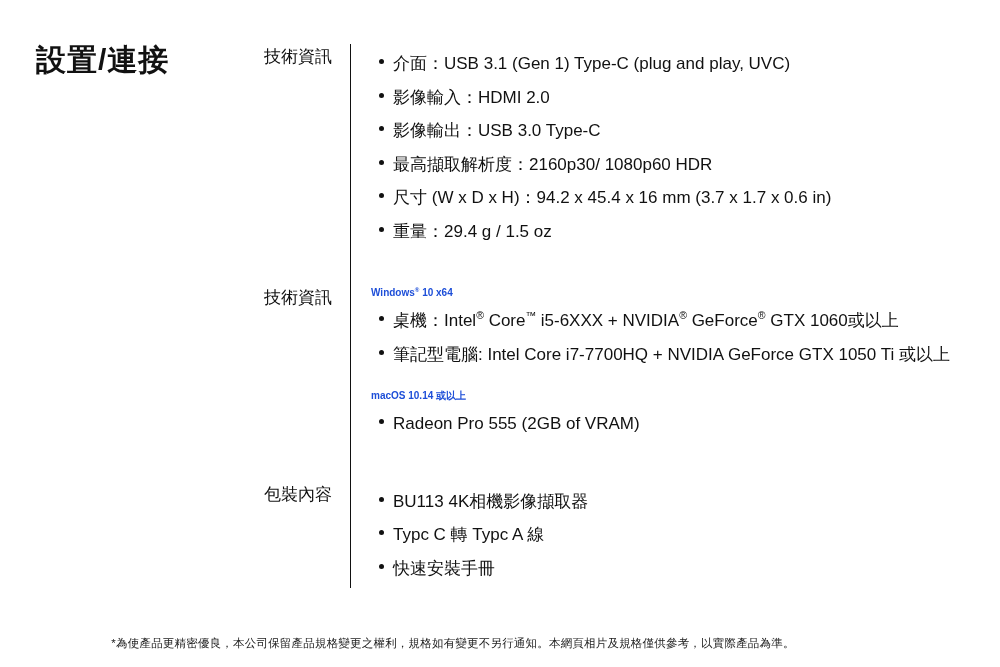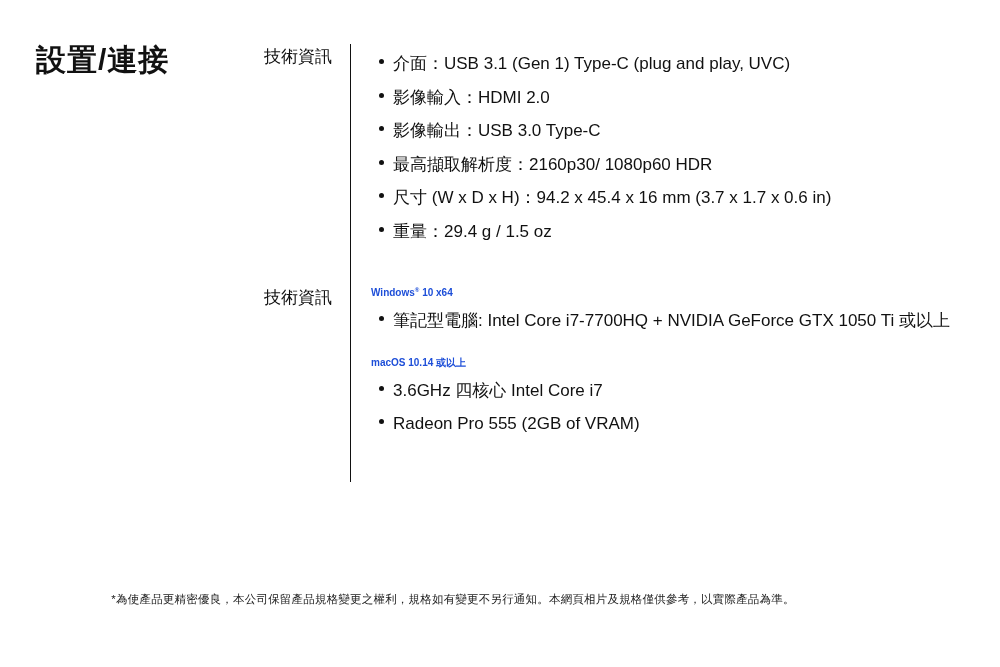--- a/index.html
+++ b/index.html
@@ -88,21 +88,21 @@
   }
   .block-gap {
     height: 14px;
   }
   .row-gap-1 { height: 34px; }
   .row-gap-2 { height: 38px; }
   .footnote {
     position: absolute;
     left: 0;
     right: 0;
-    top: 592px;
+    top: 636px;
     text-align: center;
     font-size: 11.5px;
     color: #222222;
     letter-spacing: 0.2px;
   }
   sup {
     font-size: 0.62em;
     vertical-align: super;
     line-height: 0;
   }
@@ -137,38 +137,50 @@
         </div>
     </div>
 
     <div class="row">
       <div class="row-label">技術資訊</div>
       <div class="row-body">
         <div class="sub-head">
           <span>Windows</span><sup>®</sup><span> 10 x64</span>
         </div>
         <ul class="bullets">
+          <li>
+            <span>桌機：Intel</span><sup>®</sup><span> Core</span><sup>™</sup><span> i5-6XXX + NVIDIA</span><sup>®</sup><span> GeForce</span><sup>®</sup><span> GTX 1060或以上</span>
+          </li>
           <li>筆記型電腦: Intel Core i7-7700HQ + NVIDIA GeForce GTX 1050 Ti 或以上</li>
         </ul>
 
         <div class="block-gap"></div>
 
         <div class="sub-head">macOS 10.14 或以上</div>
         <ul class="bullets">
-          <li>3.6GHz 四核心 Intel Core i7</li>
           <li>Radeon Pro 555 (2GB of VRAM)</li>
         </ul>
       </div>
     </div>
 
     <div class="row">
       <div class="row-label">&nbsp;</div>
       <div class="row-body">
           <div class="row-gap-2"></div>
         </div>
     </div>
 
+    <div class="row">
+      <div class="row-label">包裝內容</div>
+      <div class="row-body">
+        <ul class="bullets">
+          <li>BU113 4K相機影像擷取器</li>
+          <li>Typc C 轉 Typc A 線</li>
+          <li>快速安裝手冊</li>
+        </ul>
+      </div>
+    </div>
 
   </div>
 
   <div class="footnote">*為使產品更精密優良，本公司保留產品規格變更之權利，規格如有變更不另行通知。本網頁相片及規格僅供參考，以實際產品為準。</div>
 
 </div>
 
 </body></html>

